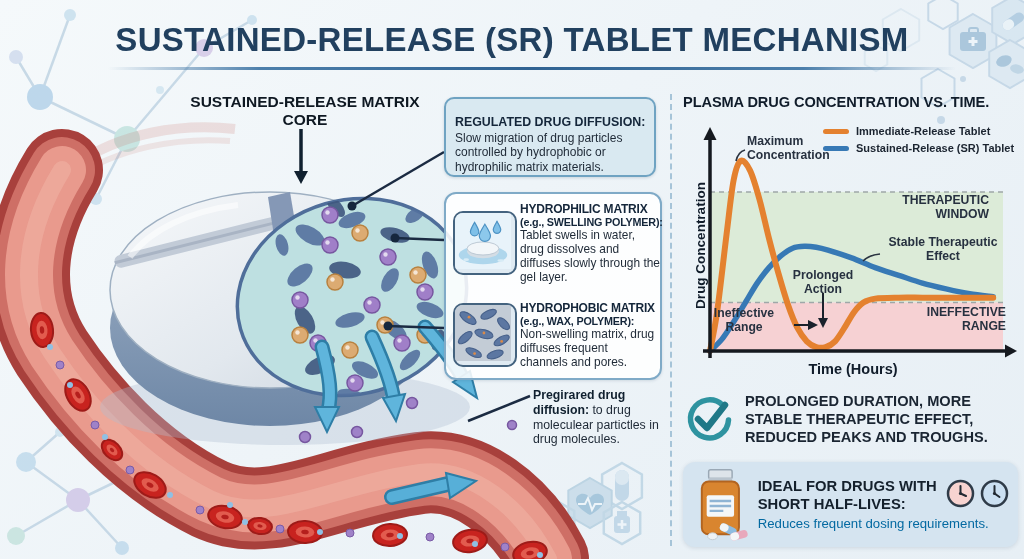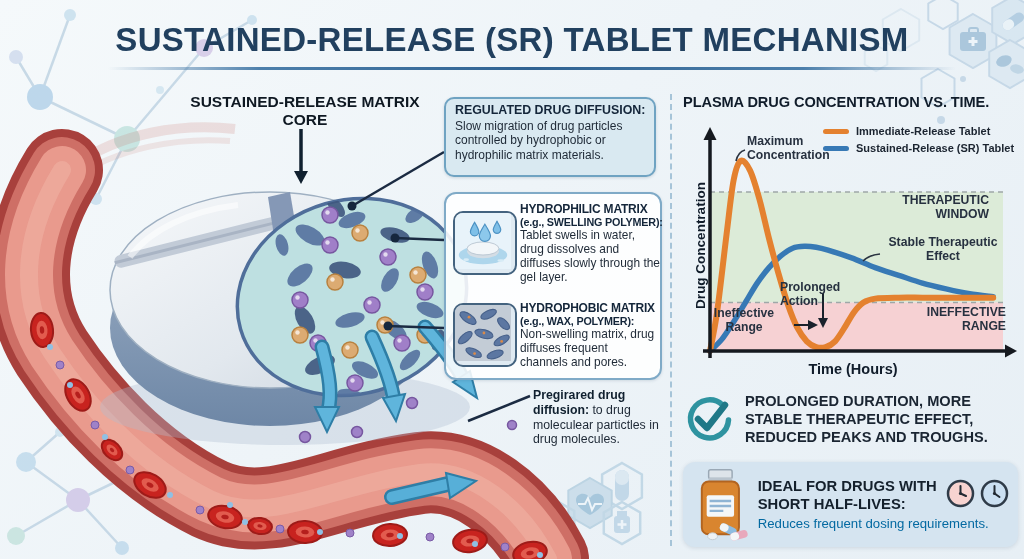--- a/index.html
+++ b/index.html
@@ -11,21 +11,21 @@
 
   .title{position:absolute;left:0;top:21px;width:1024px;text-align:center;
          font-size:33px;font-weight:800;color:#21405f;letter-spacing:.3px;}
   .title-line{position:absolute;left:108px;top:67px;width:848px;height:3px;border-radius:2px;
          background:linear-gradient(90deg,rgba(90,140,180,0),#4c7fab 18%,#2f6292 50%,#4c7fab 82%,rgba(90,140,180,0));}
 
   .core-label{position:absolute;left:175px;top:93px;width:260px;text-align:center;
          font-size:15.5px;font-weight:800;color:#0e1822;line-height:1.15;}
 
   .callout1{position:absolute;left:444px;top:97px;width:212px;height:80px;box-sizing:border-box;
-         background:#d9e9f1;border:2px solid #6fa3c2;border-radius:10px;padding:4px 9px;
+         background:#d9e9f1;border:2px solid #6fa3c2;border-radius:10px;padding:16px 9px;
          box-shadow:0 1px 3px rgba(40,70,100,.18);}
   .callout1 .c-title{font-size:12.4px;font-weight:700;color:#14263a;white-space:nowrap;}
   .callout1 .c-body{font-size:12px;color:#1e2936;line-height:1.19;margin-top:2px;}
 
   .matrix-box{position:absolute;left:444px;top:192px;width:218px;height:188px;box-sizing:border-box;
          background:rgba(255,255,255,.88);border:2px solid #7faac7;border-radius:12px;padding:8px 7px;
          box-shadow:0 1px 3px rgba(40,70,100,.15);}
   .m-entry{display:flex;gap:3px;align-items:center;}
   .m-entry + .m-entry{margin-top:16px;}
   .m-icon{width:60px;height:60px;border:2px solid #44637f;border-radius:10px;overflow:hidden;flex:0 0 auto;background:#dfeaf2;}
@@ -44,21 +44,21 @@
 
   .chart-wrap{position:absolute;left:683px;top:120px;width:335px;height:270px;}
   .chart-wrap .ann{position:absolute;color:#273140;font-weight:600;font-size:12.2px;line-height:1.14;}
   .legend{position:absolute;left:140px;top:5px;}
   .legend-row{display:flex;align-items:center;gap:7px;margin-bottom:5px;}
   .legend-dash{width:26px;height:5px;border-radius:3px;background:#999;flex:0 0 auto;}
   .legend-label{font-size:11px;font-weight:700;color:#1b2430;white-space:nowrap;}
   .ann-max{left:64px;top:15px;width:86px;font-size:11.3px;}
   .ann-tw{right:29px;top:74px;width:120px;text-align:right;color:#2f8b3f;font-weight:800;font-size:13px;line-height:1.2;}
   .ann-stable{left:194px;top:116px;width:132px;text-align:center;}
-  .ann-prolonged{left:97px;top:161px;width:86px;}
+  .ann-prolonged{left:97px;top:149px;width:86px;text-align:center;}
   .ann-ineff{left:14px;top:187px;width:94px;text-align:center;}
   .ann-ineff-band{right:12px;top:186px;width:120px;text-align:right;color:#2b333d;font-weight:800;font-size:13px;line-height:1.2;}
   .ylabel{position:absolute;left:-62px;top:118px;width:158px;text-align:center;transform:rotate(-90deg);
          font-size:13.5px;font-weight:800;color:#101c2a;}
   .xlabel{position:absolute;left:20px;top:241px;width:300px;text-align:center;font-size:14.5px;font-weight:800;color:#101c2a;}
 
   .benefit{position:absolute;left:683px;top:392px;width:338px;display:flex;gap:10px;align-items:center;}
   .benefit-text{font-size:14.6px;font-weight:800;color:#1a2532;line-height:1.24;width:276px;}
 
   .ideal{position:absolute;left:683px;top:462px;width:335px;height:85px;box-sizing:border-box;

